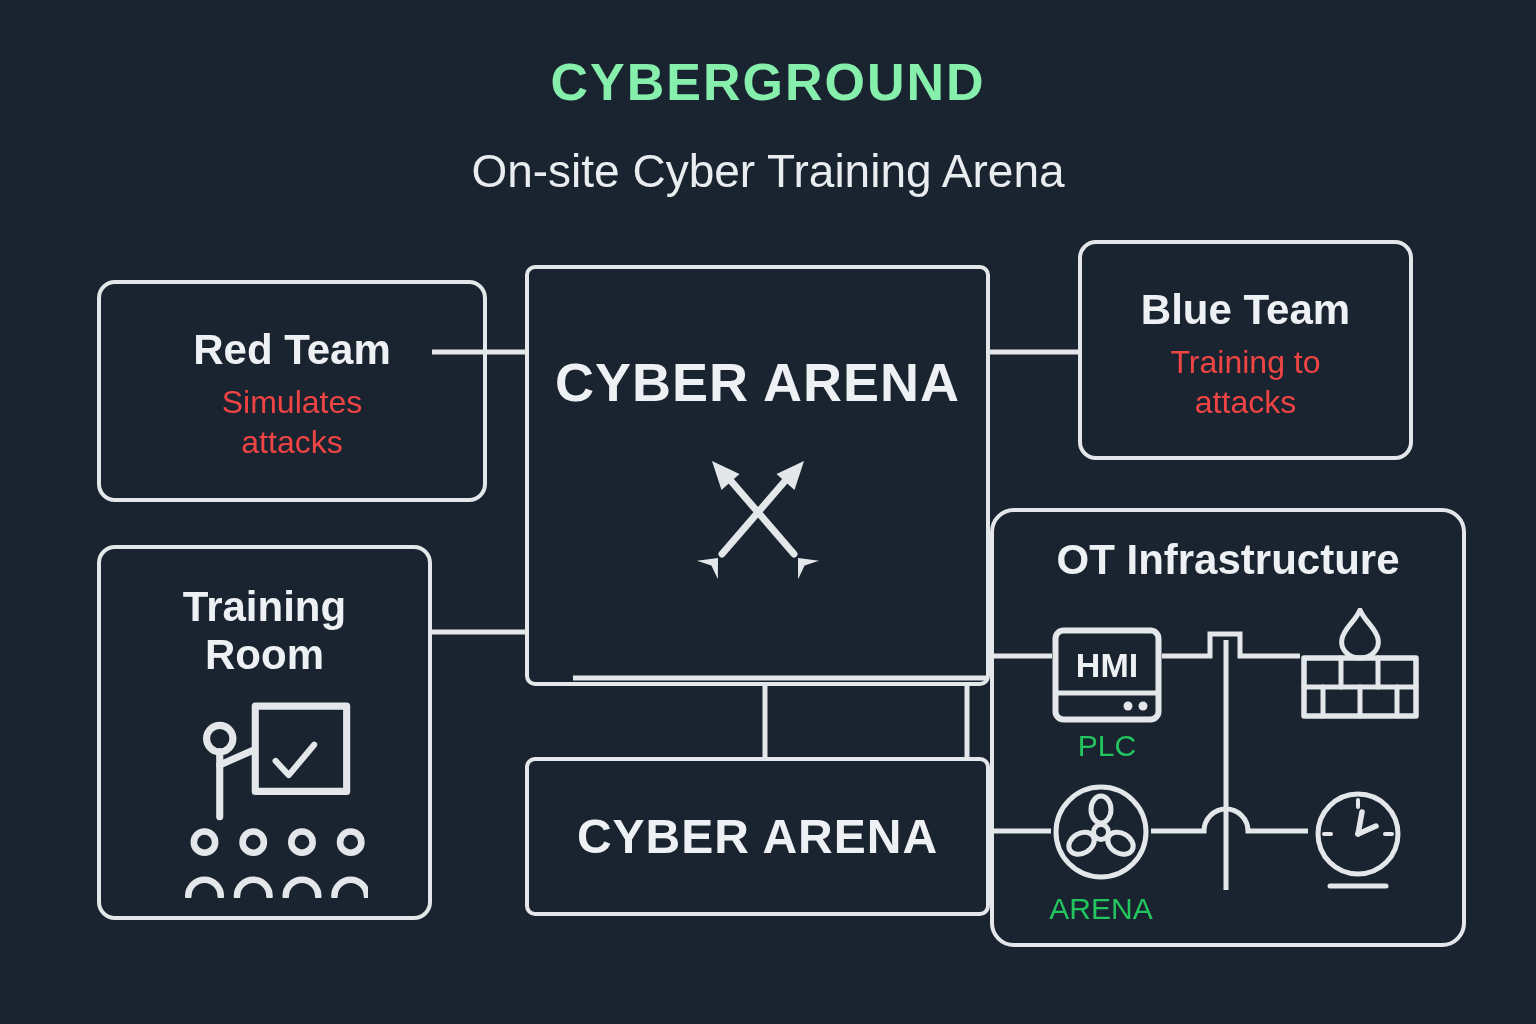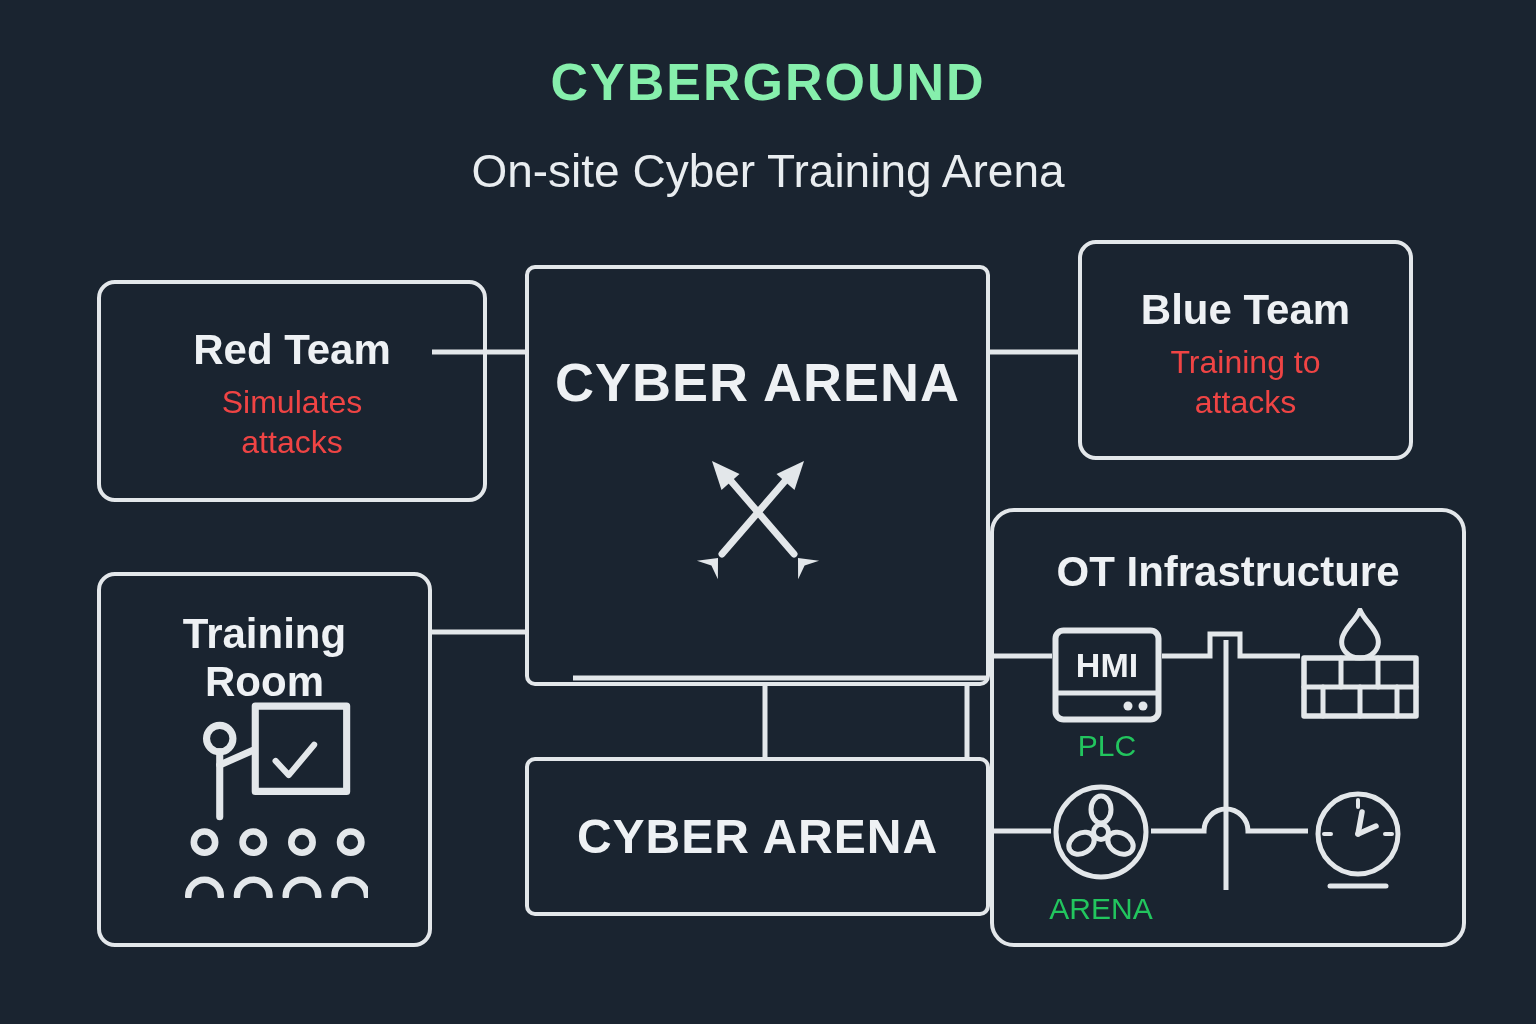--- a/index.html
+++ b/index.html
@@ -15,31 +15,31 @@
   .hdr p  { font-size:46px; font-weight:400; margin-top:32px; color:#e9edf0; }
 
   
   .box { position:absolute; border:4px solid #e3e7ea; border-radius:18px; text-align:center; }
   .node-title { font-size:42px; font-weight:700; color:#eef1f4; line-height:1.15; }
   .node-sub   { font-size:32px; font-weight:400; color:#ef4444; line-height:1.25;
                 max-width:235px; margin:8px auto 0; }
 
   #red      { left:97px;  top:240px; width:390px; height:222px; padding-top:42px;margin-top:40px; }
   #blue     { left:1078px;top:240px; width:335px; height:220px; padding-top:42px; }
-  #training { left:97px;  top:572px; width:335px; height:375px; padding-top:34px; }
+  #training { left:97px;  top:545px; width:335px; height:375px; padding-top:34px; }
   #training .node-title { max-width:240px; margin:0 auto; }
 
   #arena      { left:525px; top:265px; width:465px; height:421px; border-radius:10px; }
   #arena .node-title { position:absolute; top:82px; left:0; width:100%;
                        font-size:54px; letter-spacing:1px; }
   #arenaLower { left:525px; top:757px; width:465px; height:159px; border-radius:10px;
                 display:flex; align-items:center; justify-content:center; }
   #arenaLower .node-title { font-size:48px; letter-spacing:1px; }
 
-  #ot { left:990px; top:508px; width:476px; height:439px; border-radius:24px; padding-top:36px; }
+  #ot { left:990px; top:508px; width:476px; height:439px; border-radius:24px; padding-top:24px; }
   #ot .node-title { font-size:42px; }
 
   
   svg { display:block; }
   .wires { position:absolute; left:0; top:0; width:1536px; height:1024px; pointer-events:none; }
   .wires path { stroke:#e3e7ea; stroke-width:5; fill:none; }
 
   .ico { position:absolute; }
   .ico * { stroke:#e3e7ea; fill:none; stroke-linecap:round; stroke-linejoin:round; }
   .ico .fill { fill:#e3e7ea; stroke:none; }

